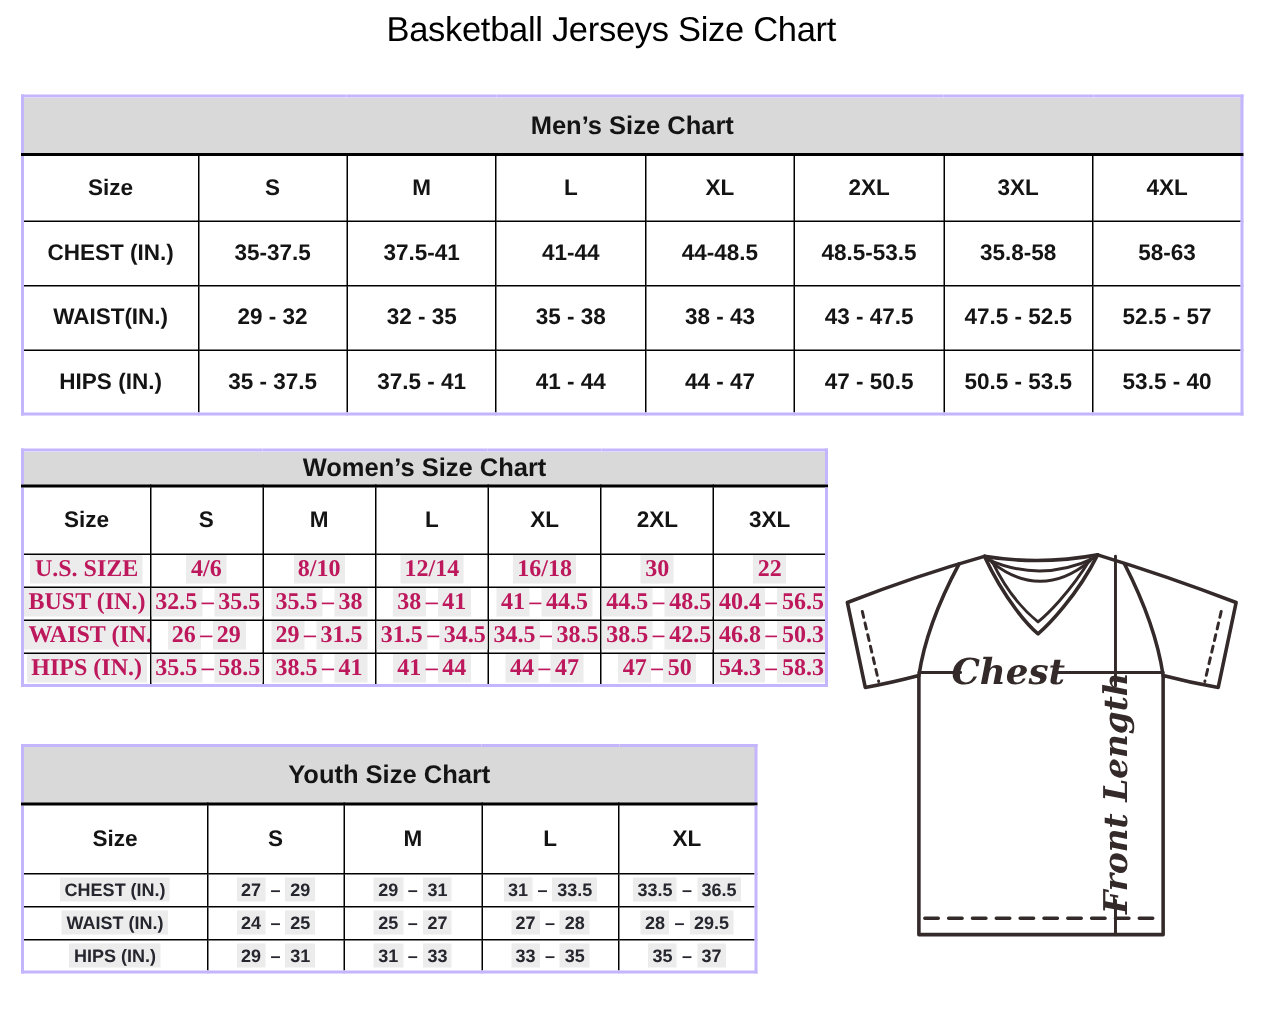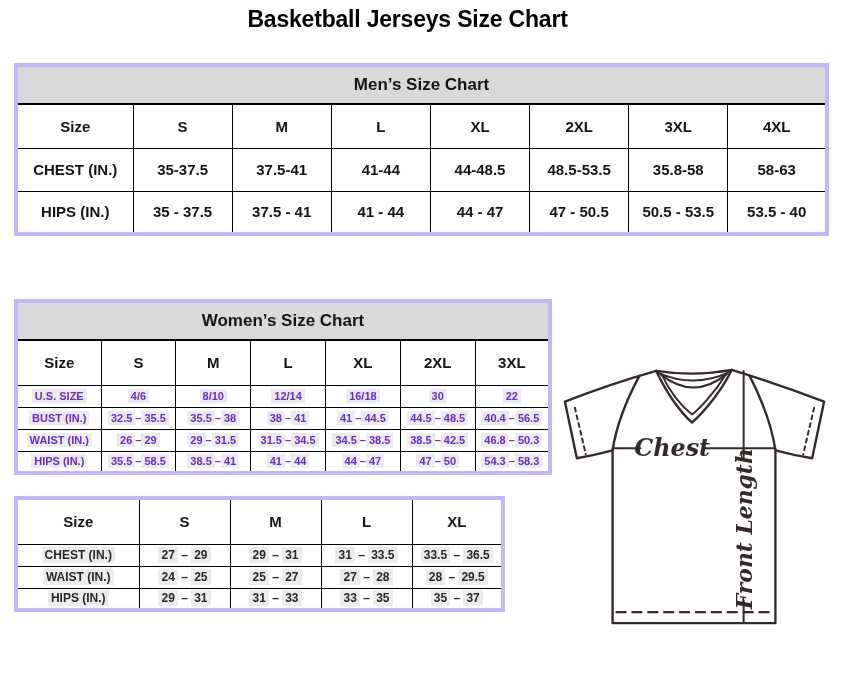--- a/index.html
+++ b/index.html
@@ -7,28 +7,28 @@
     position:relative;
     width:843px;height:679px;
     background:#ffffff;
     font-family:"Liberation Sans", sans-serif;
     color:#141414;
     overflow:hidden;
   }
   .page-title{
     position:absolute;top:6px;left:0;width:815px;
     margin:0;text-align:center;
-    font-size:23px;font-weight:bold;color:#000;
+    font-size:23px;font-weight:normal;color:#000;
     letter-spacing:-0.2px;
   }
   table.tbl{
     position:absolute;
     border-collapse:collapse;
     table-layout:fixed;
-    border:4px solid #c4b5fd;
+    border:2px solid #c4b5fd;
     padding-left:41px;
   }
   .tbl th,.tbl td{
     border:1px solid #000;
     text-align:center;vertical-align:middle;
     font-weight:bold;
     padding:0;
     overflow:hidden;
     white-space:nowrap;
   }
@@ -38,25 +38,25 @@
     border-bottom:2px solid #000;
   }
   
   .men{left:14px;top:63px;width:815px;}
   .men tr.cap{height:39px;}
   .men tr.hdr{height:44px;}
   .men tr.dat{height:43px;}
   .men th,.men td{font-size:15px;}
   
   .women{left:14px;top:299px;width:538px;}
-  .women tr.cap{height:39px;}
+  .women tr.cap{height:24px;}
   .women tr.hdr{height:45px;}
   .women tr.dat{height:22px;}
   .women tr.hdr th{font-size:15px;}
-  .women tr.dat th,.women tr.dat td{font-size:11px;color:#6d28d9;}
+  .women tr.dat th,.women tr.dat td{font-size:16px;color:#be185d;font-family:Liberation Serif, serif;}
   
   .youth{left:14px;top:496px;width:491px;}
   .youth tr.cap{height:39px;}
   .youth tr.hdr{height:46px;}
   .youth tr.dat{height:22px;}
   .youth tr.hdr th{font-size:15px;}
   .youth tr.dat th,.youth tr.dat td{font-size:12px;color:#26262e;}
   
   .hl{background:#ececec;padding:1px 3px;}
   
@@ -107,20 +107,30 @@
           <th class="rlbl">CHEST (IN.)</th>
           <td>35-37.5</td>
           <td>37.5-41</td>
           <td>41-44</td>
           <td>44-48.5</td>
           <td>48.5-53.5</td>
           <td>35.8-58</td>
           <td>58-63</td>
         </tr>
         <tr class="dat">
+          <th class="rlbl">WAIST(IN.)</th>
+          <td>29 - 32</td>
+          <td>32 - 35</td>
+          <td>35 - 38</td>
+          <td>38 - 43</td>
+          <td>43 - 47.5</td>
+          <td>47.5 - 52.5</td>
+          <td>52.5 - 57</td>
+        </tr>
+        <tr class="dat">
           <th class="rlbl">HIPS (IN.)</th>
           <td>35 - 37.5</td>
           <td>37.5 - 41</td>
           <td>41 - 44</td>
           <td>44 - 47</td>
           <td>47 - 50.5</td>
           <td>50.5 - 53.5</td>
           <td>53.5 - 40</td>
         </tr>
       </tbody>
@@ -190,20 +200,23 @@
 
   <table class="tbl youth">
     <colgroup>
       <col style="width:123px">
         <col>
         <col>
         <col>
         <col>
     </colgroup>
     <tbody>
+        <tr class="cap">
+          <th colspan="5" class="tcap">Youth Size Chart</th>
+        </tr>
         <tr class="hdr">
           <th>Size</th>
           <th>S</th>
           <th>M</th>
           <th>L</th>
           <th>XL</th>
         </tr>
         <tr class="dat">
           <th class="rlbl"><span class="hl">CHEST (IN.)</span></th>
           <td><span class="hl">27</span> – <span class="hl">29</span></td>

